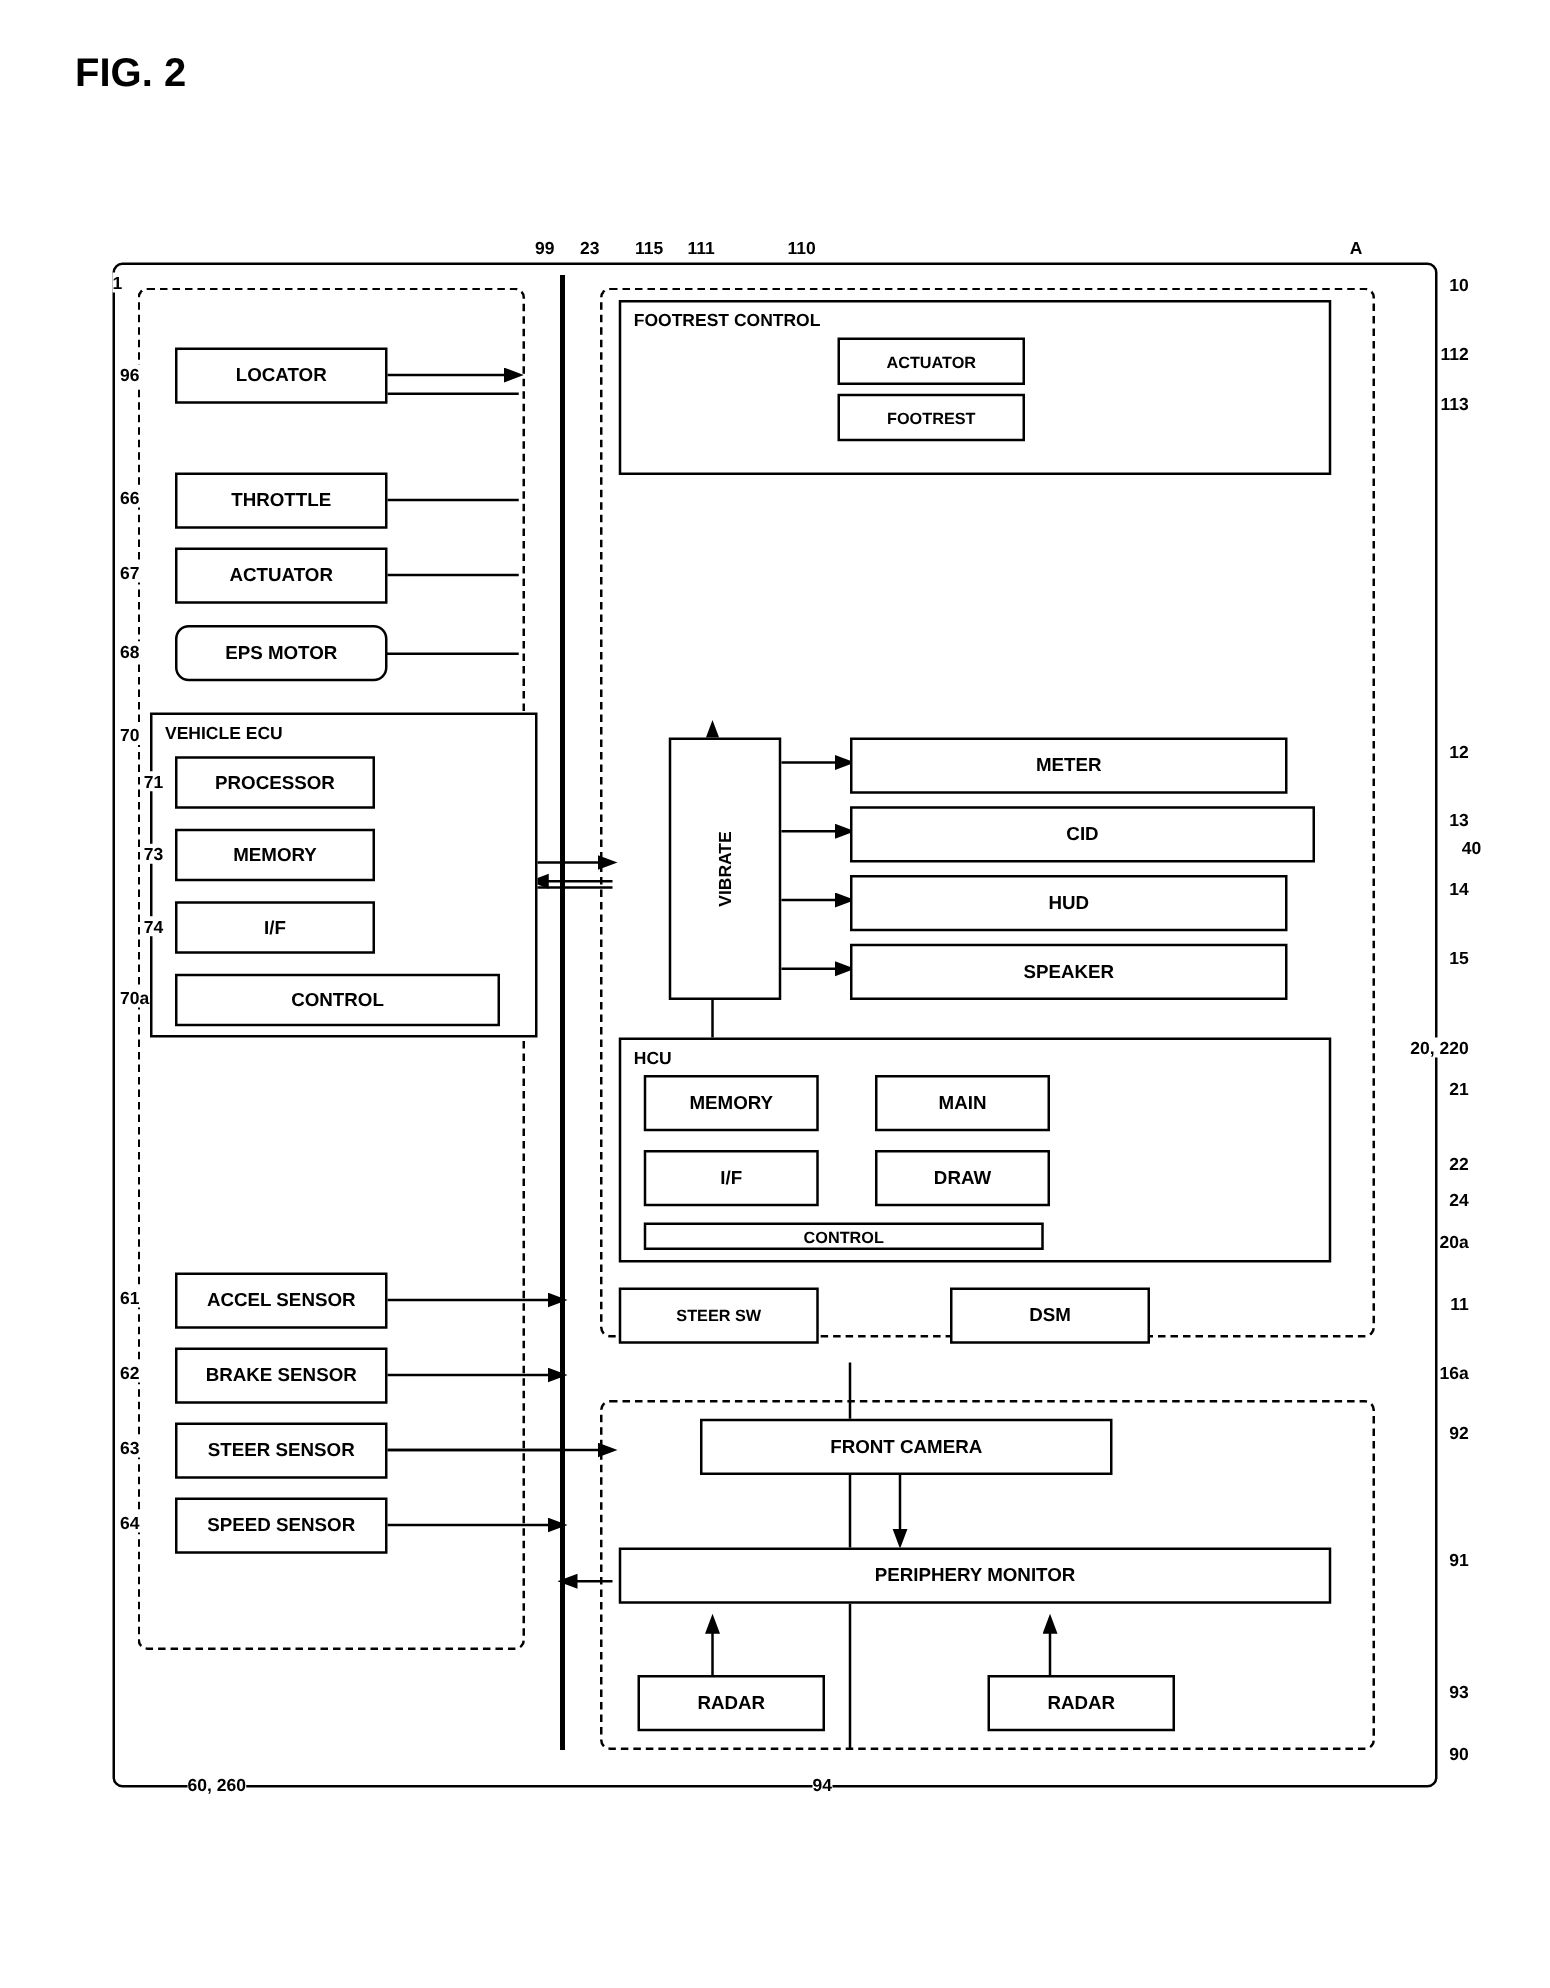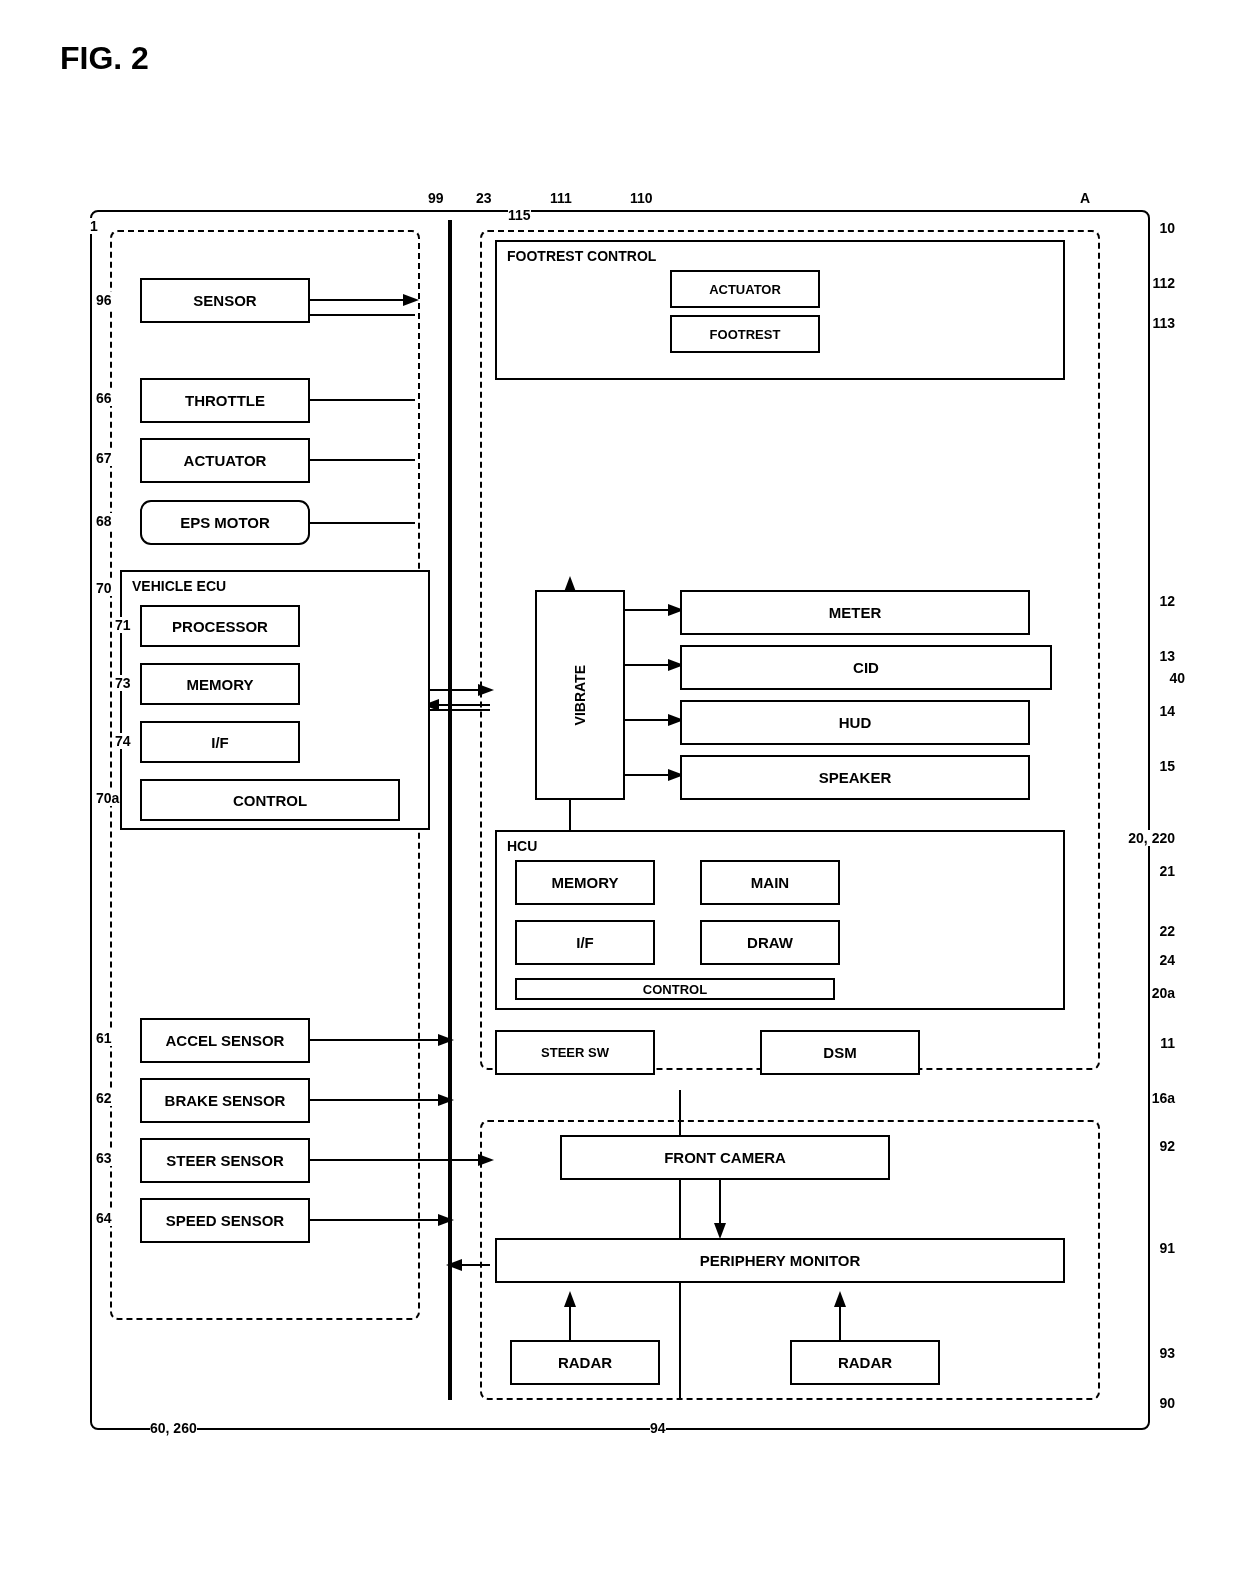--- a/index.html
+++ b/index.html
@@ -155,21 +155,21 @@
     <line x1="430" y1="1135" x2="390" y2="1135" stroke="#000" stroke-width="2" marker-end="url(#arrow)"></line>
 
     <defs>
       <marker id="arrow" markerWidth="8" markerHeight="8" refX="6" refY="3" orient="auto">
         <path d="M0,0 L0,6 L8,3 z" fill="#000"></path>
       </marker>
     </defs>
   </svg>
 
   <div class="box" style="left:80px; top:148px; width:170px; height:45px;">
-    <span>SENSOR</span>
+    <span>LOCATOR</span>
   </div>
 
   <div class="box" style="left:80px; top:248px; width:170px; height:45px;">
     <span>THROTTLE</span>
   </div>
 
   <div class="box" style="left:80px; top:308px; width:170px; height:45px;">
     <span>ACTUATOR</span>
   </div>
 
@@ -298,23 +298,23 @@
   </div>
 
   <div class="label" style="left:30px; top:88px;">1</div>
 
   <div class="label" style="right:5px; top:90px;">10</div>
 
   <div class="label" style="right:90px; top:60px;">A</div>
 
   <div class="label" style="left:368px; top:60px;">99</div>
 
-  <div class="label" style="left:416px; top:60px;">23</div>
-
-  <div class="label" style="left:448px; top:77px;">115</div>
+  <div class="label" style="left:404px; top:60px;">23</div>
+
+  <div class="label" style="left:448px; top:60px;">115</div>
 
   <div class="label" style="left:490px; top:60px;">111</div>
 
   <div class="label" style="left:570px; top:60px;">110</div>
 
   <div class="label" style="right:5px; top:145px;">112</div>
 
   <div class="label" style="right:5px; top:185px;">113</div>
 
   <div class="label" style="right:5px; top:463px;">12</div>

